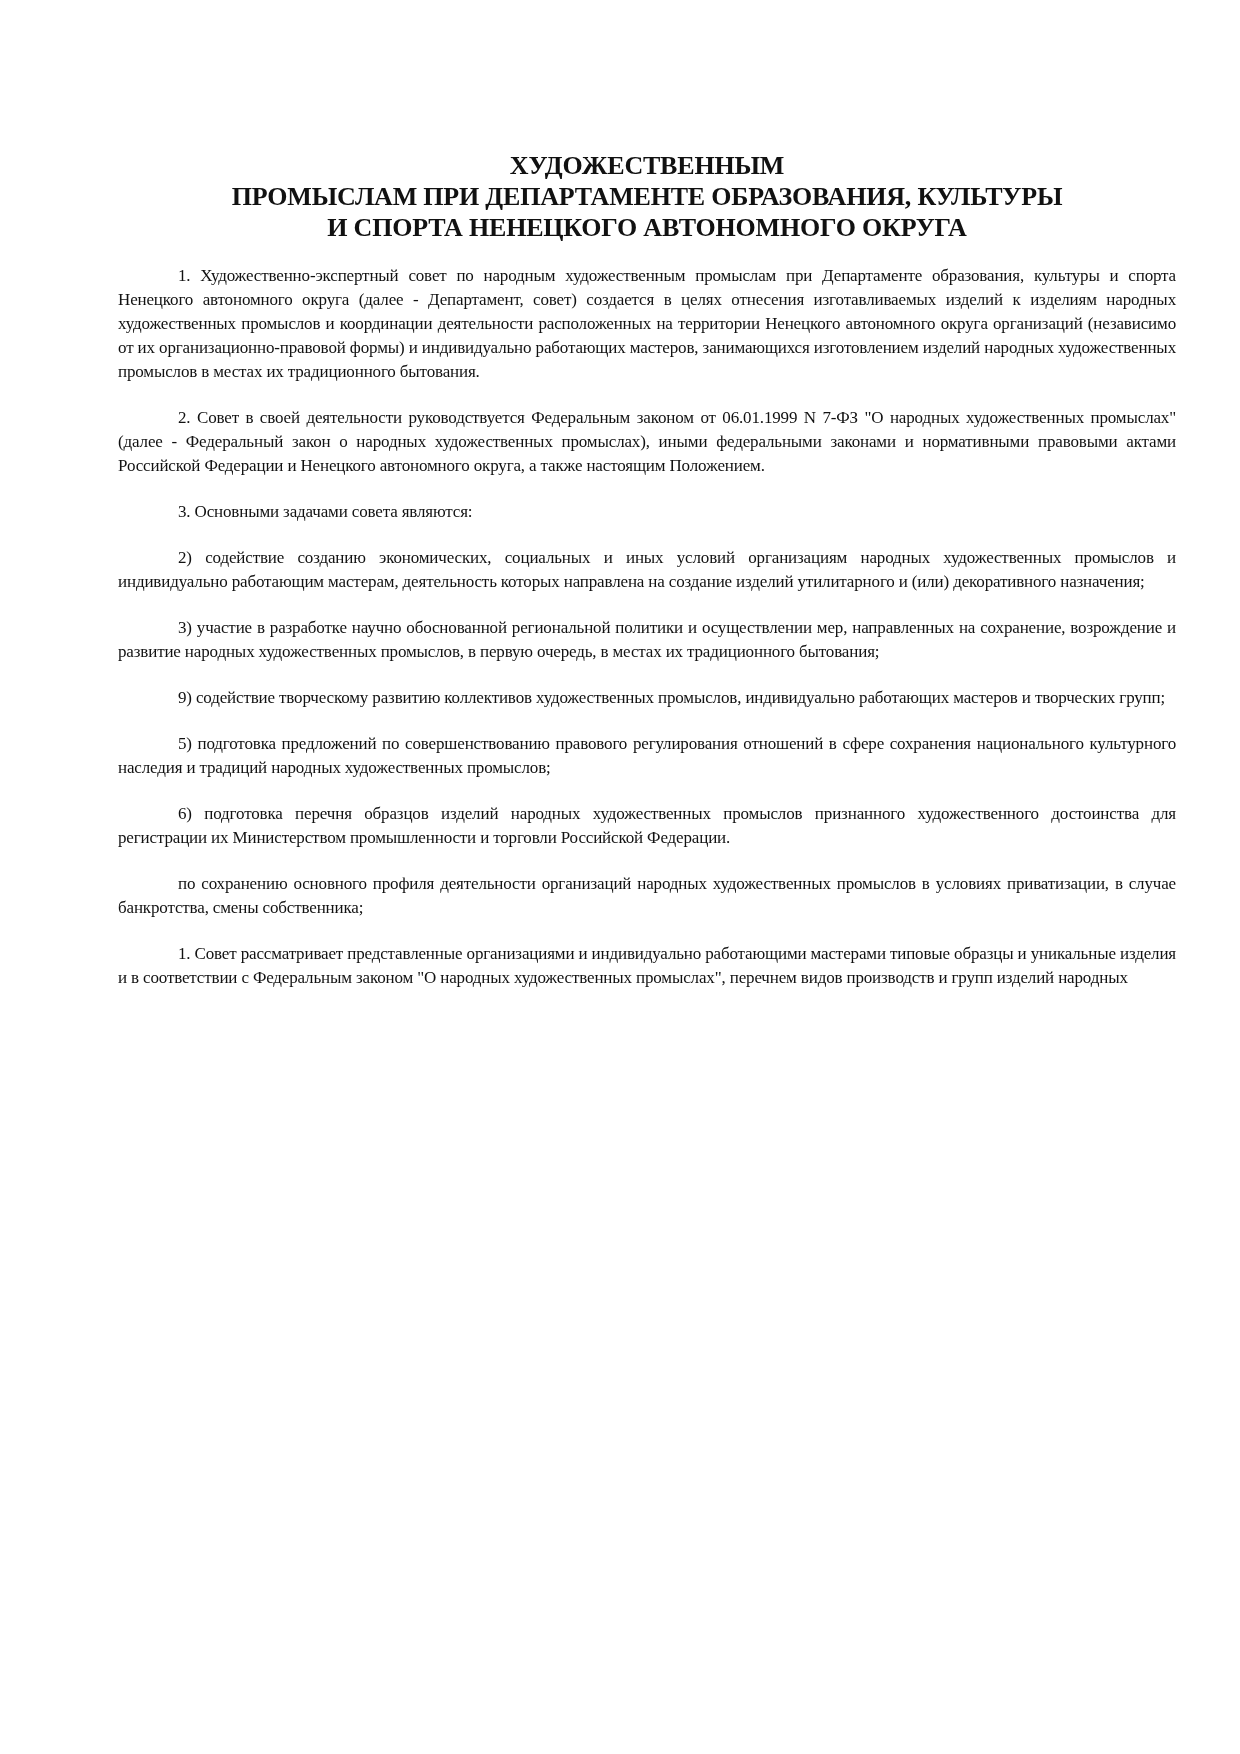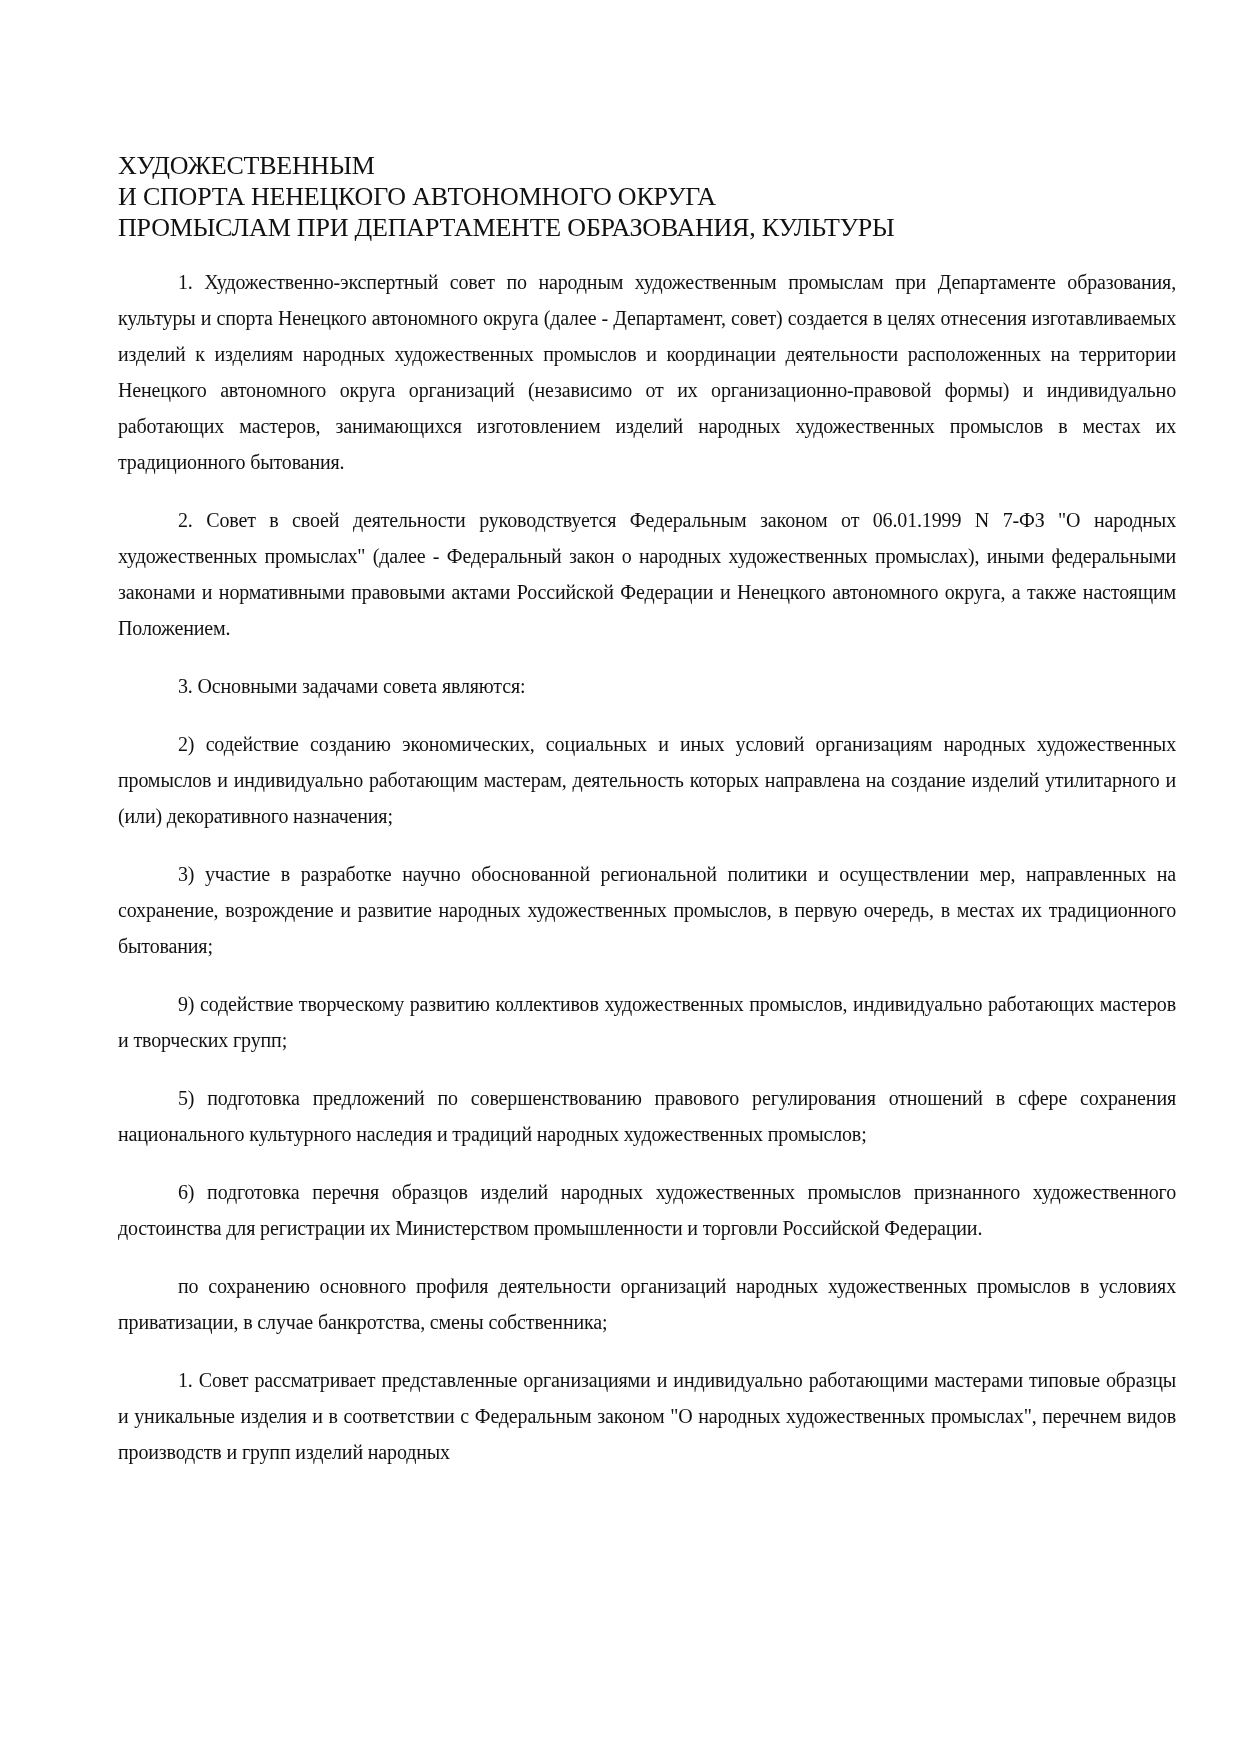--- a/index.html
+++ b/index.html
@@ -15,44 +15,45 @@
       font-family: "Liberation Serif", "DejaVu Serif", serif;
       color: #111111;
     }
     .page {
       position: absolute;
       left: 118px;
       top: 150px;
       width: 1058px;
     }
     .title {
-      font-weight: normal;
+      text-align: center;
+      font-weight: bold;
       font-size: 26px;
       line-height: 31px;
       margin: 0 0 21px 0;
       letter-spacing: -0.2px;
     }
     .title div { margin: 0; }
     .para {
-      font-size: 20px;
-      line-height: 36px;
+      font-size: 17px;
+      line-height: 24px;
       text-align: justify;
       text-indent: 60px;
       margin: 0 0 22px 0;
       letter-spacing: -0.15px;
     }
   </style>
 </head>
 <body>
 
 <div class="page">
   <div class="title">
     <div>ХУДОЖЕСТВЕННЫМ</div>
+    <div>ПРОМЫСЛАМ ПРИ ДЕПАРТАМЕНТЕ ОБРАЗОВАНИЯ, КУЛЬТУРЫ</div>
     <div>И СПОРТА НЕНЕЦКОГО АВТОНОМНОГО ОКРУГА</div>
-    <div>ПРОМЫСЛАМ ПРИ ДЕПАРТАМЕНТЕ ОБРАЗОВАНИЯ, КУЛЬТУРЫ</div>
   </div>
 
   <p class="para">1. Художественно-экспертный совет по народным художественным промыслам при Департаменте образования, культуры и спорта Ненецкого автономного округа (далее - Департамент, совет) создается в целях отнесения изготавливаемых изделий к изделиям народных художественных промыслов и координации деятельности расположенных на территории Ненецкого автономного округа организаций (независимо от их организационно-правовой формы) и индивидуально работающих мастеров, занимающихся изготовлением изделий народных художественных промыслов в местах их традиционного бытования.</p>
   <p class="para">2. Совет в своей деятельности руководствуется Федеральным законом от 06.01.1999 N 7-ФЗ "О народных художественных промыслах" (далее - Федеральный закон о народных художественных промыслах), иными федеральными законами и нормативными правовыми актами Российской Федерации и Ненецкого автономного округа, а также настоящим Положением.</p>
   <p class="para">3. Основными задачами совета являются:</p>
   <p class="para">2) содействие созданию экономических, социальных и иных условий организациям народных художественных промыслов и индивидуально работающим мастерам, деятельность которых направлена на создание изделий утилитарного и (или) декоративного назначения;</p>
   <p class="para">3) участие в разработке научно обоснованной региональной политики и осуществлении мер, направленных на сохранение, возрождение и развитие народных художественных промыслов, в первую очередь, в местах их традиционного бытования;</p>
   <p class="para">9) содействие творческому развитию коллективов художественных промыслов, индивидуально работающих мастеров и творческих групп;</p>
   <p class="para">5) подготовка предложений по совершенствованию правового регулирования отношений в сфере сохранения национального культурного наследия и традиций народных художественных промыслов;</p>
   <p class="para">6) подготовка перечня образцов изделий народных художественных промыслов признанного художественного достоинства для регистрации их Министерством промышленности и торговли Российской Федерации.</p>

